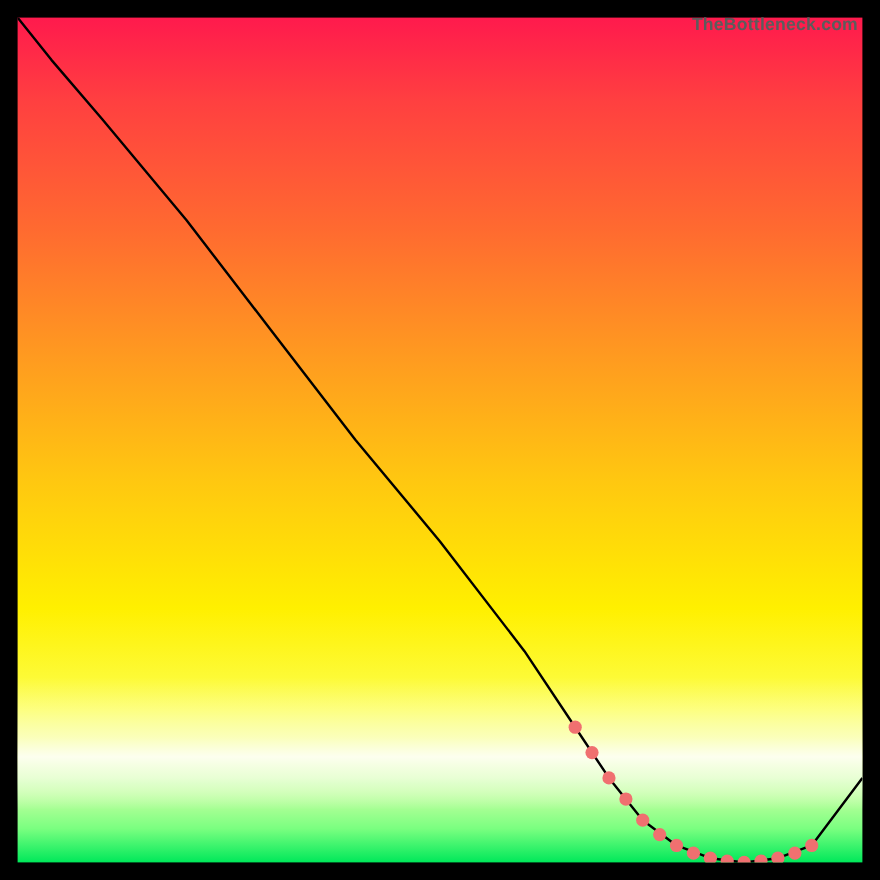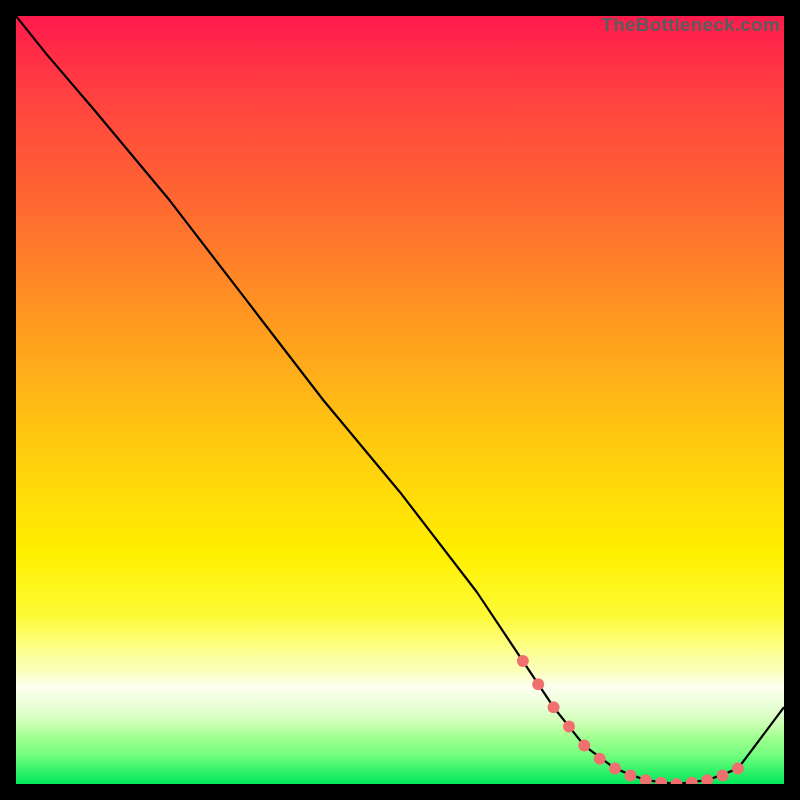--- a/index.html
+++ b/index.html
@@ -65,21 +65,21 @@
     left: 0;
     top: 0;
     width: 768px;
     height: 768px;
   }
   .watermark {
     position: absolute;
     right: 4px;
     top: -2px;
     font-family: Arial, Helvetica, sans-serif;
-    font-size: 19px;
+    font-size: 16px;
     font-weight: bold;
     color: #5c5c5c;
     letter-spacing: 0.2px;
     user-select: none;
   }
 </style>
 </head>
 <body>
 
 <div class="frame">

